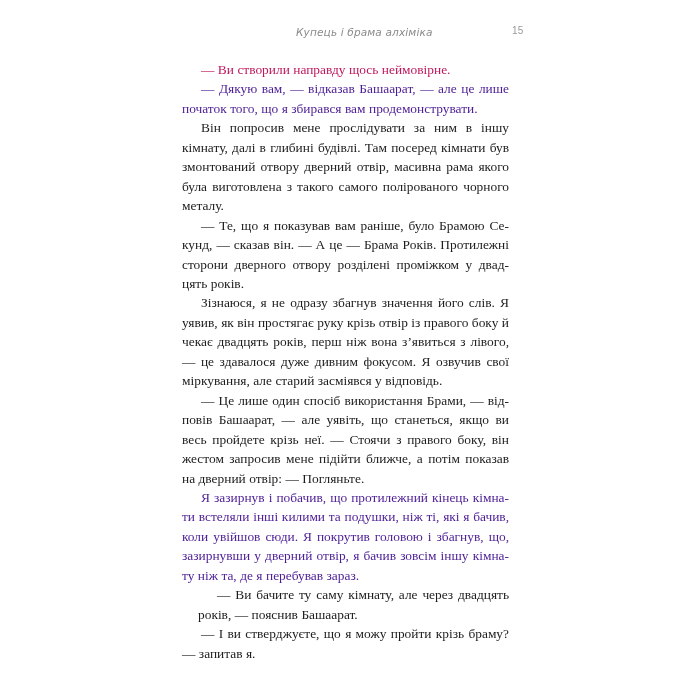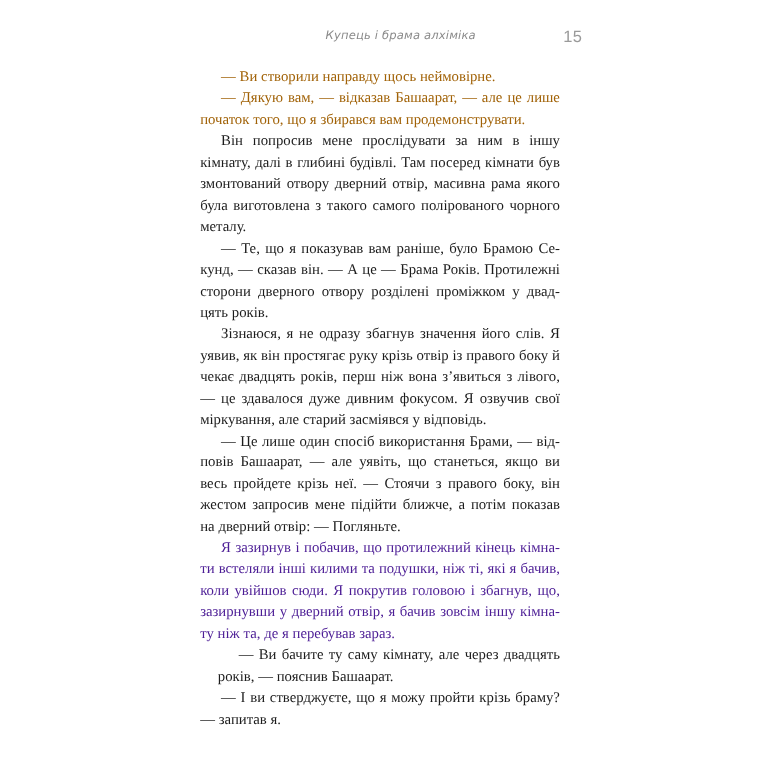--- a/index.html
+++ b/index.html
@@ -35,21 +35,21 @@
     font-size: 10.5px;
     letter-spacing: 0.15px;
     color: #8a8a8a;
     white-space: nowrap;
   }
   .running-head .folio {
     position: absolute;
     left: 512px;
     top: -1px;
     font-family: Liberation Sans, sans-serif;
-    font-size: 15px;
+    font-size: 10px;
     color: #9a9a9a;
     letter-spacing: 0.3px;
   }
 
   
   .textblock {
     position: absolute;
     left: 182px;
     top: 60px;
     width: 327px;
@@ -71,22 +71,22 @@
 <body>
 
 <div class="page" style="background: rgb(255, 255, 255);">
 
   <div class="running-head">
     <div class="head-title" style="color: rgb(138, 138, 138);">Купець і брама алхіміка</div>
     <div class="folio" style="color: rgb(154, 154, 154);">15</div>
   </div>
 
   <div class="textblock">
-      <p class="para" style="color: #a16207;">— Ви створили направду щось неймовірне.</p>
-      <p class="para" style="color: #a16207;">— Дякую вам, — відказав Башаарат, — але це лише початок того, що я збирався вам продемонструвати.</p>
+      <p class="para" style="color: #be185d;">— Ви створили направду щось неймовірне.</p>
+      <p class="para" style="color: #4c1d95;">— Дякую вам, — відказав Башаарат, — але це лише початок того, що я збирався вам продемонструвати.</p>
       <p class="para" style="color: rgb(28, 28, 28);">Він попросив мене прослідувати за ним в іншу кімна­ту, далі в глибині будівлі. Там посеред кімнати був змон­тований отвору дверний отвір, масивна рама якого була виготовлена з такого самого полірованого чорного металу.</p>
       <p class="para" style="color: rgb(28, 28, 28);">— Те, що я показував вам раніше, було Брамою Се­кунд, — сказав він. — А це — Брама Років. Протилежні сторони дверного отвору розділені проміжком у двад­цять років.</p>
       <p class="para" style="color: rgb(28, 28, 28);">Зізнаюся, я не одразу збагнув значення його слів. Я уявив, як він простягає руку крізь отвір із правого боку й чекає двадцять років, перш ніж вона з’явиться з ліво­го, — це здавалося дуже дивним фокусом. Я озвучив свої міркування, але старий засміявся у відповідь.</p>
       <p class="para" style="color: rgb(28, 28, 28);">— Це лише один спосіб використання Брами, — від­повів Башаарат, — але уявіть, що станеться, якщо ви весь пройдете крізь неї. — Стоячи з правого боку, він жестом запросив мене підійти ближче, а потім показав на двер­ний отвір: — Погляньте.</p>
       <p class="para" style="color: #4c1d95;">Я зазирнув і побачив, що протилежний кінець кімна­ти встеляли інші килими та подушки, ніж ті, які я бачив, коли увійшов сюди. Я покрутив головою і збагнув, що, зазирнувши у дверний отвір, я бачив зовсім іншу кімна­ту ніж та, де я перебував зараз.</p>
       <p class="para" style="color: rgb(28, 28, 28); margin-left: 16px;">— Ви бачите ту саму кімнату, але через двадцять років, — пояснив Башаарат.</p>
       <p class="para" style="color: rgb(28, 28, 28);">— І ви стверджуєте, що я можу пройти крізь бра­му? — запитав я.</p>
     </div>
 
 </div>

